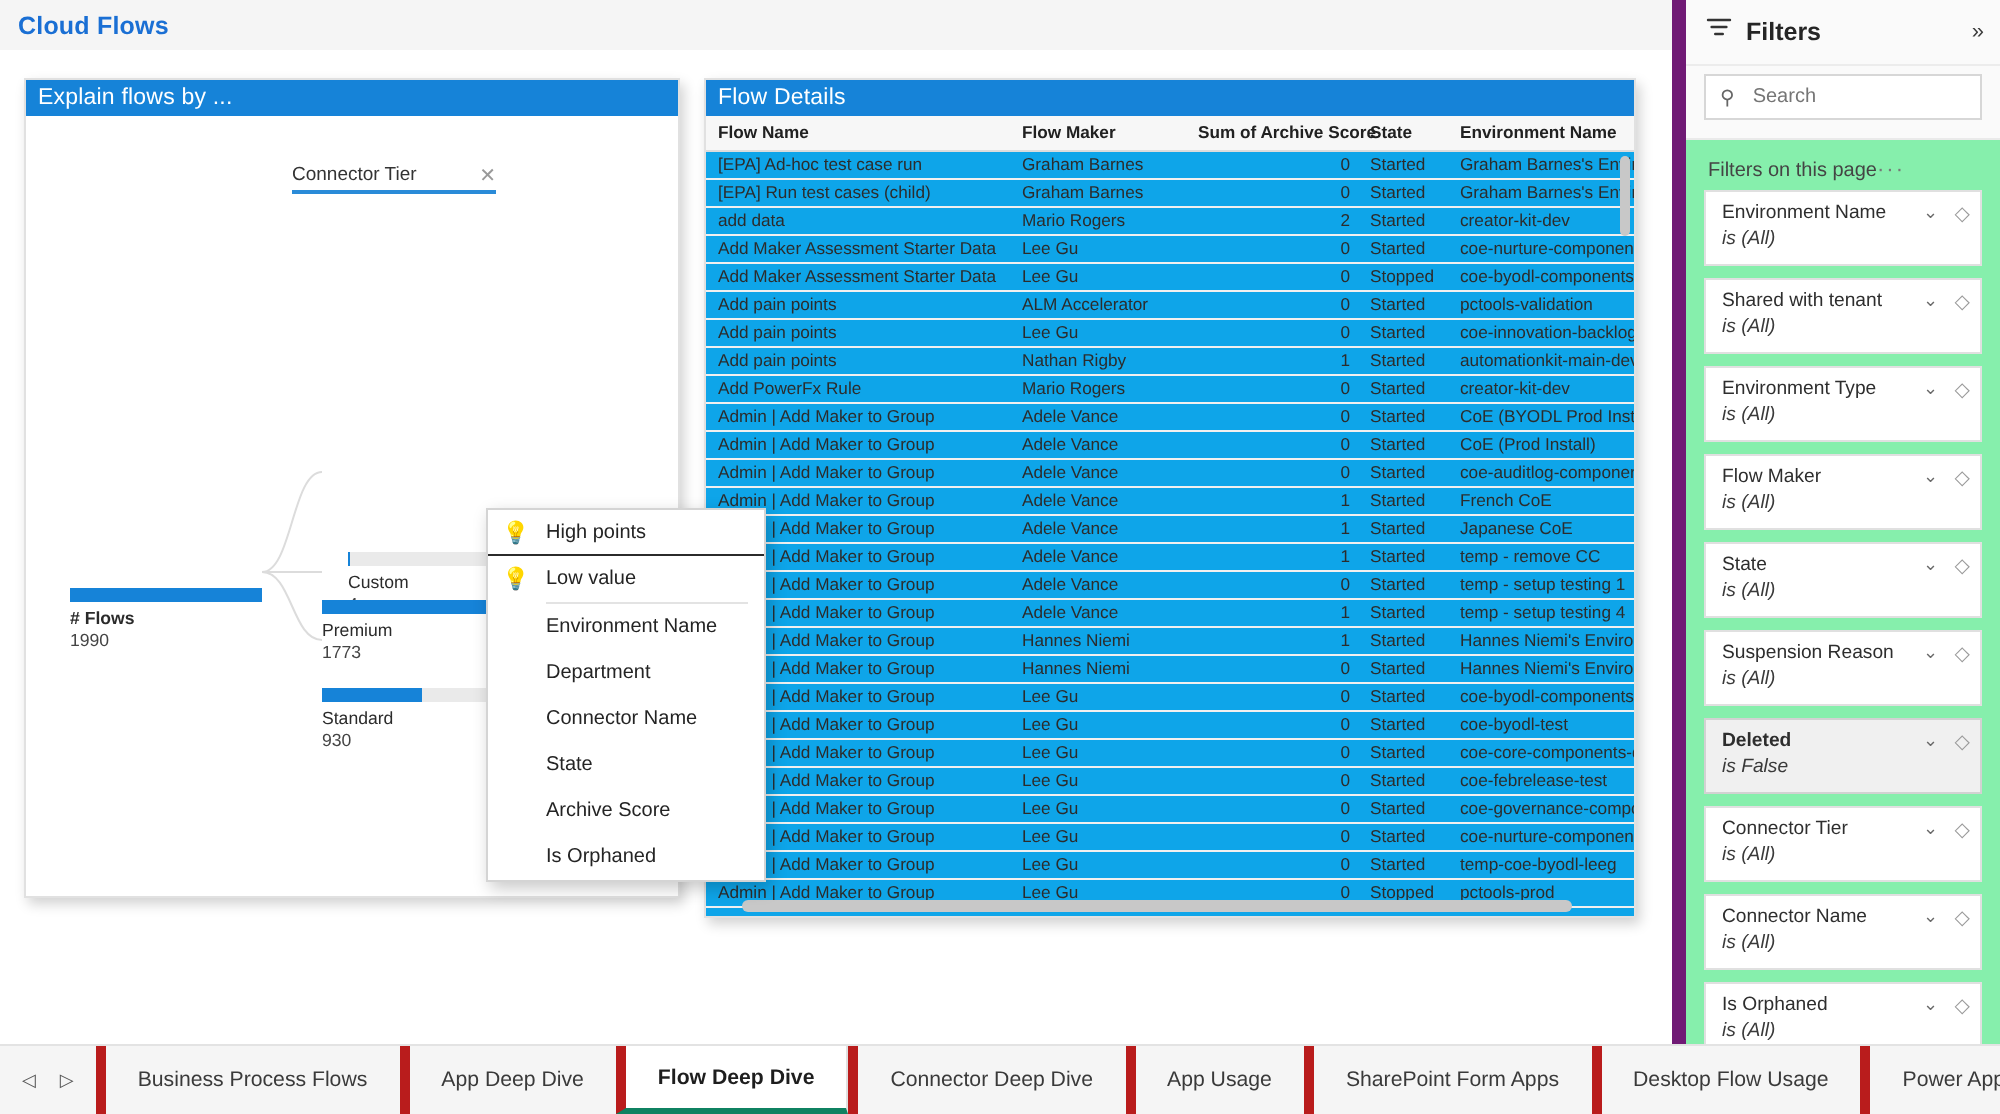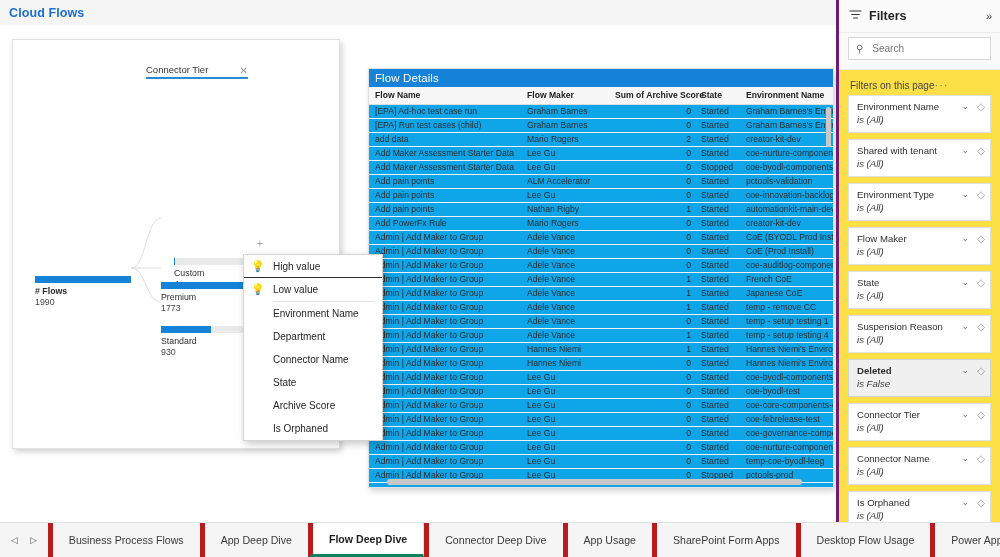--- a/index.html
+++ b/index.html
@@ -82,21 +82,21 @@
   .ctx-item {
     height: 23px; display: flex; align-items: center;
     font-size: 10px; color: #242424; padding-left: 7px;
   }
   .ctx-item .ico { width: 22px; display: inline-block; color: #555; font-size: 11px; text-align: left; }
   .ctx-item.indent { padding-left: 29px; }
   .ctx-sep-strong { border-bottom: 1px solid #2b2b2b; }
   .ctx-sep-light { margin: 0 8px 0 29px; border-bottom: 1px solid #e3e3e3; }
 
   
-  #table-card { left: 368px; top: 39px; width: 466px; height: 420px; margin-top: 29px; }
+  #table-card { left: 352px; top: 39px; width: 466px; height: 420px; }
   .tbl-wrap { position: relative; width: 100%; height: calc(100% - 18px); overflow: hidden; background: #0ea5e9; }
   table.flow-tbl { border-collapse: collapse; width: 455px; table-layout: fixed; }
   table.flow-tbl th {
     font-size: 8.6px; font-weight: bold; color: #212121;
     background: #f7f7f7; text-align: left;
     height: 17px; padding: 0 4px 0 6px;
     border-bottom: 1px solid #dcdcdc;
     white-space: nowrap;
   }
   table.flow-tbl td {
@@ -116,21 +116,21 @@
     background: #c8c8c8; border-radius: 3px;
   }
   .h-scroll {
     position: absolute; left: 18px; bottom: 2px; height: 6px; width: 415px;
     background: #c8c8c8; border-radius: 3px;
   }
 
   
   #filters {
     position: absolute; right: 0; top: 0; width: 164px; height: 522px;
-    background: #fde047; border-left: 3px solid #701a75;
+    background: #86efac; border-left: 7px solid #701a75;
   }
   .filters-head {
     height: 33px; display: flex; align-items: center;
     padding: 0 8px 0 10px; border-bottom: 1px solid #ececec;
     background: #fafafa;
   }
   .filters-head .ftitle {
     font-size: 12.5px; font-weight: bold; color: #252525; margin-left: 7px; flex: 1;
   }
   .filters-head .expand { font-size: 11px; color: #3b3b3b; }
@@ -187,20 +187,21 @@
 <body>
 
 <div id="app">
 
   <div class="page-header">
     <div class="page-title">Cloud Flows</div>
   </div>
   <div class="canvas-bg"></div>
 
   <div class="viscard" id="explain-card">
+    <div class="vis-header">Explain flows by ...</div>
     <div class="tree-body">
 
       <div class="analysis-chip">
         <span>Connector Tier</span>
         <span class="x">✕</span>
       </div>
 
       <svg class="connectors" width="328" height="392">
         <path d="M118,228 C133,228 133,178 148,178" stroke="#dcdcdc" fill="none" stroke-width="1"></path>
         <path d="M118,228 L148,228" stroke="#dcdcdc" fill="none" stroke-width="1"></path>
@@ -241,21 +242,21 @@
         <div class="n-value">930</div>
       </div>
       <div class="plus" style="left:244px; top:288px;">+</div>
 
     </div>
   </div>
 
   <div id="ctx-menu">
     <div class="ctx-item ctx-sep-strong">
       <span class="ico">💡</span>
-      <span>High value</span>
+      <span>High points</span>
     </div>
     <div class="ctx-item">
       <span class="ico">💡</span>
       <span>Low value</span>
     </div>
     <div class="ctx-sep-light"></div>
     <div class="ctx-item indent">
       <span>Environment Name</span>
     </div>
     <div class="ctx-item indent">

